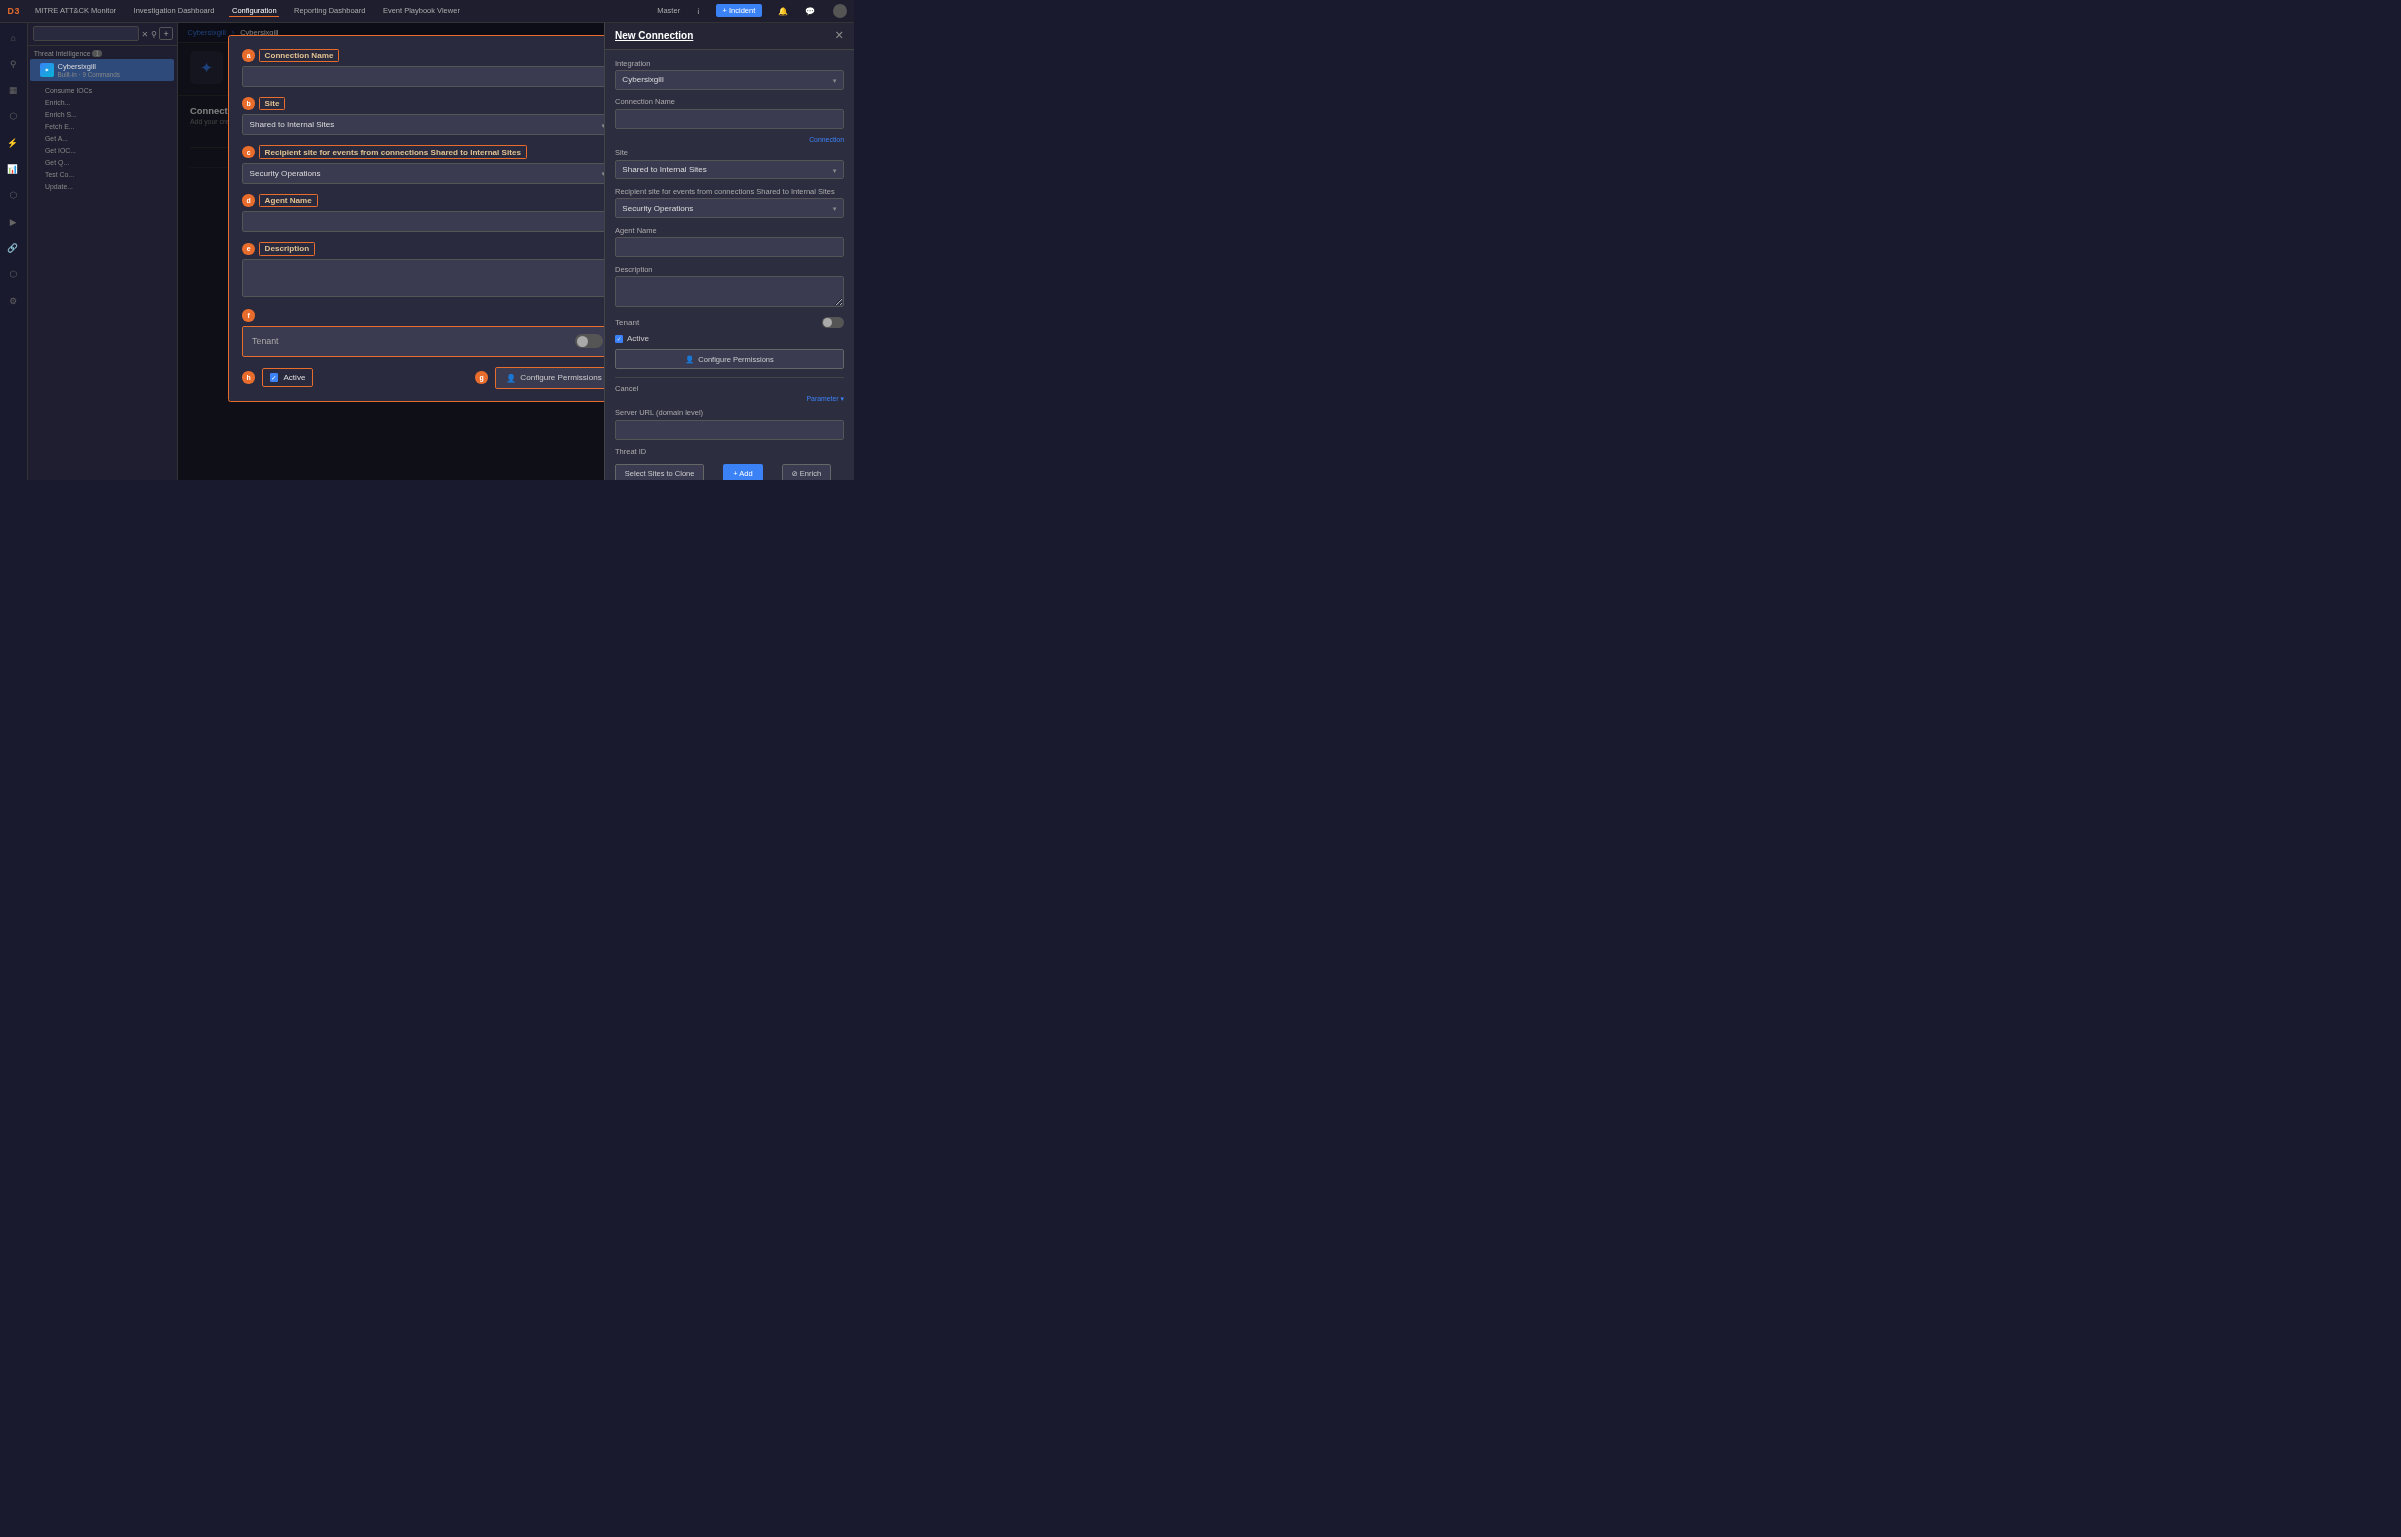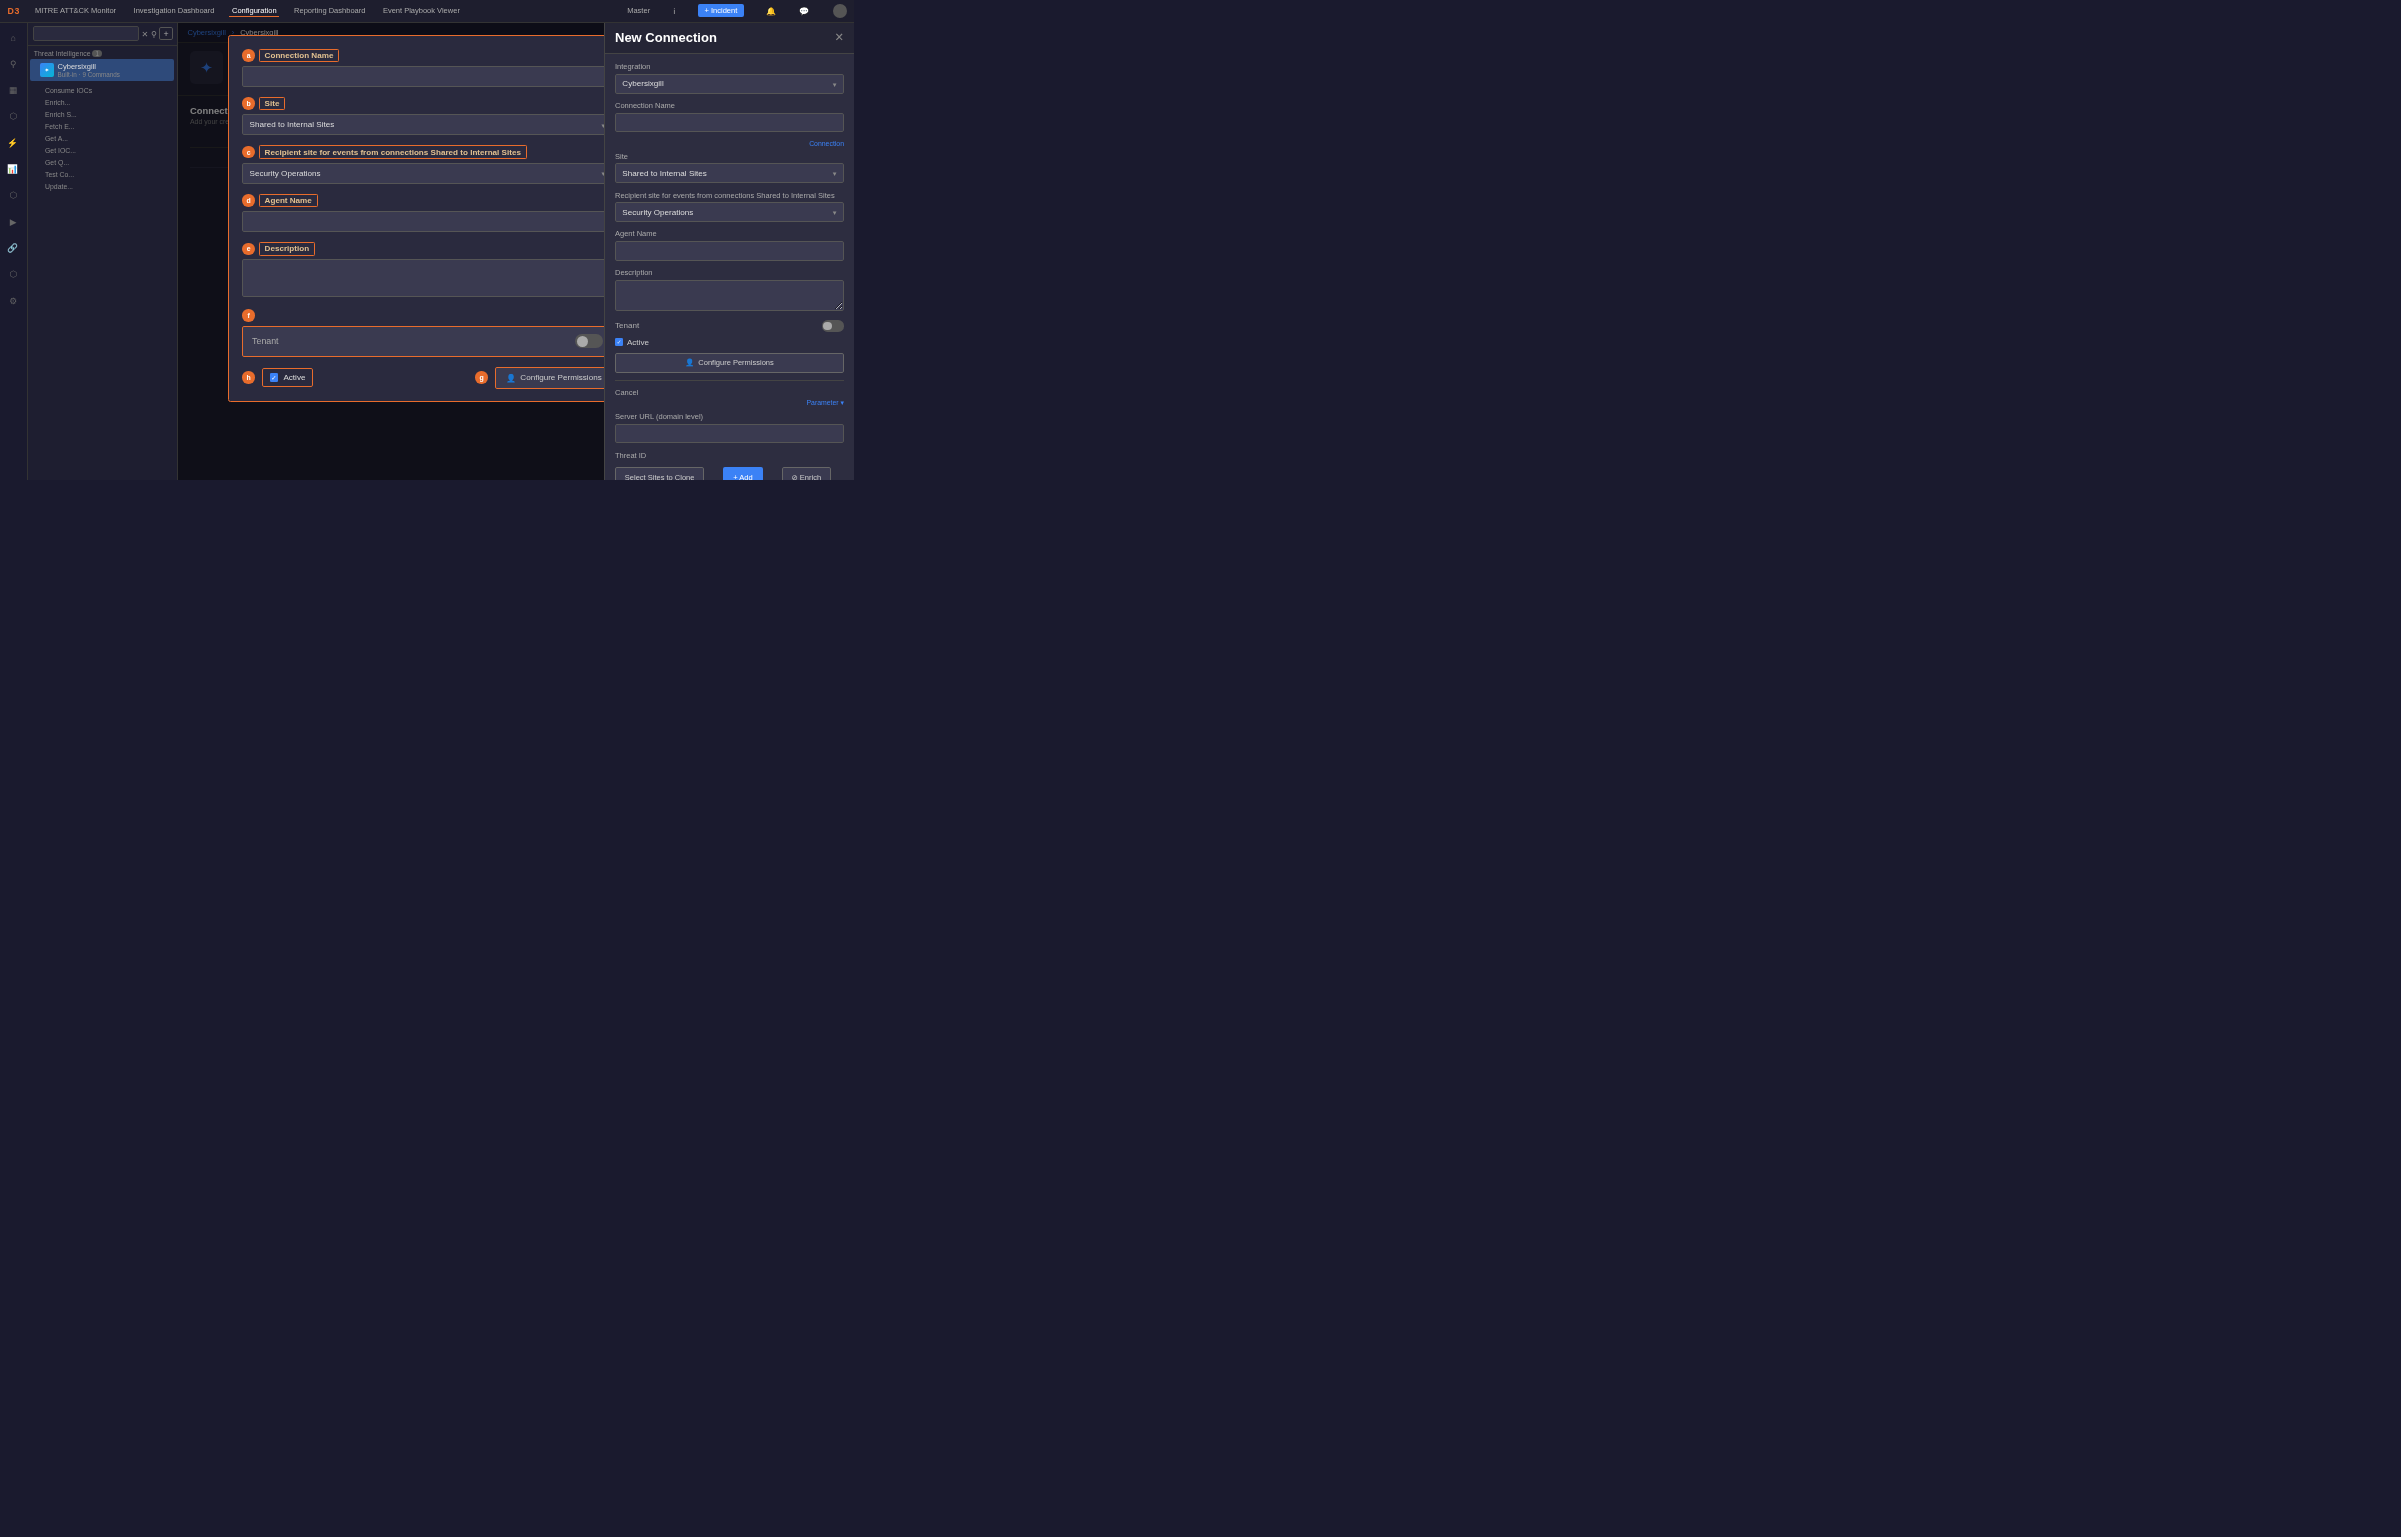--- a/index.html
+++ b/index.html
@@ -36,21 +36,21 @@
       padding: 1.3px 2.5px;
     }
     .top-nav-item.active {
       color: #fff;
       border-bottom: 1.3px solid #e86c2c;
     }
     .top-nav-right {
       margin-left: auto;
       display: flex;
       align-items: center;
-      gap: 23px;
+      gap: 17px;
     }
     .incident-btn {
       background: #3b82f6;
       color: #fff;
       border: none;
       border-radius: 1.9px;
       padding: 1.9px 6.3px;
       font-size: 7.5px;
       cursor: pointer;
     }
@@ -451,23 +451,24 @@
     }
     .new-conn-header {
       display: flex;
       align-items: center;
       justify-content: space-between;
       padding: 7.5px 10px;
       border-bottom: 0.6px solid #444;
       background: #252535;
     }
     .new-conn-title {
-      font-size: 13px;
+      font-size: 10px;
       font-weight: 600;
       color: #fff;
+      text-decoration: underline;
     }
     .close-btn {
       background: none;
       border: none;
       color: #888;
       cursor: pointer;
       font-size: 11.3px;
       line-height: 1;
     }
     .new-conn-body {

